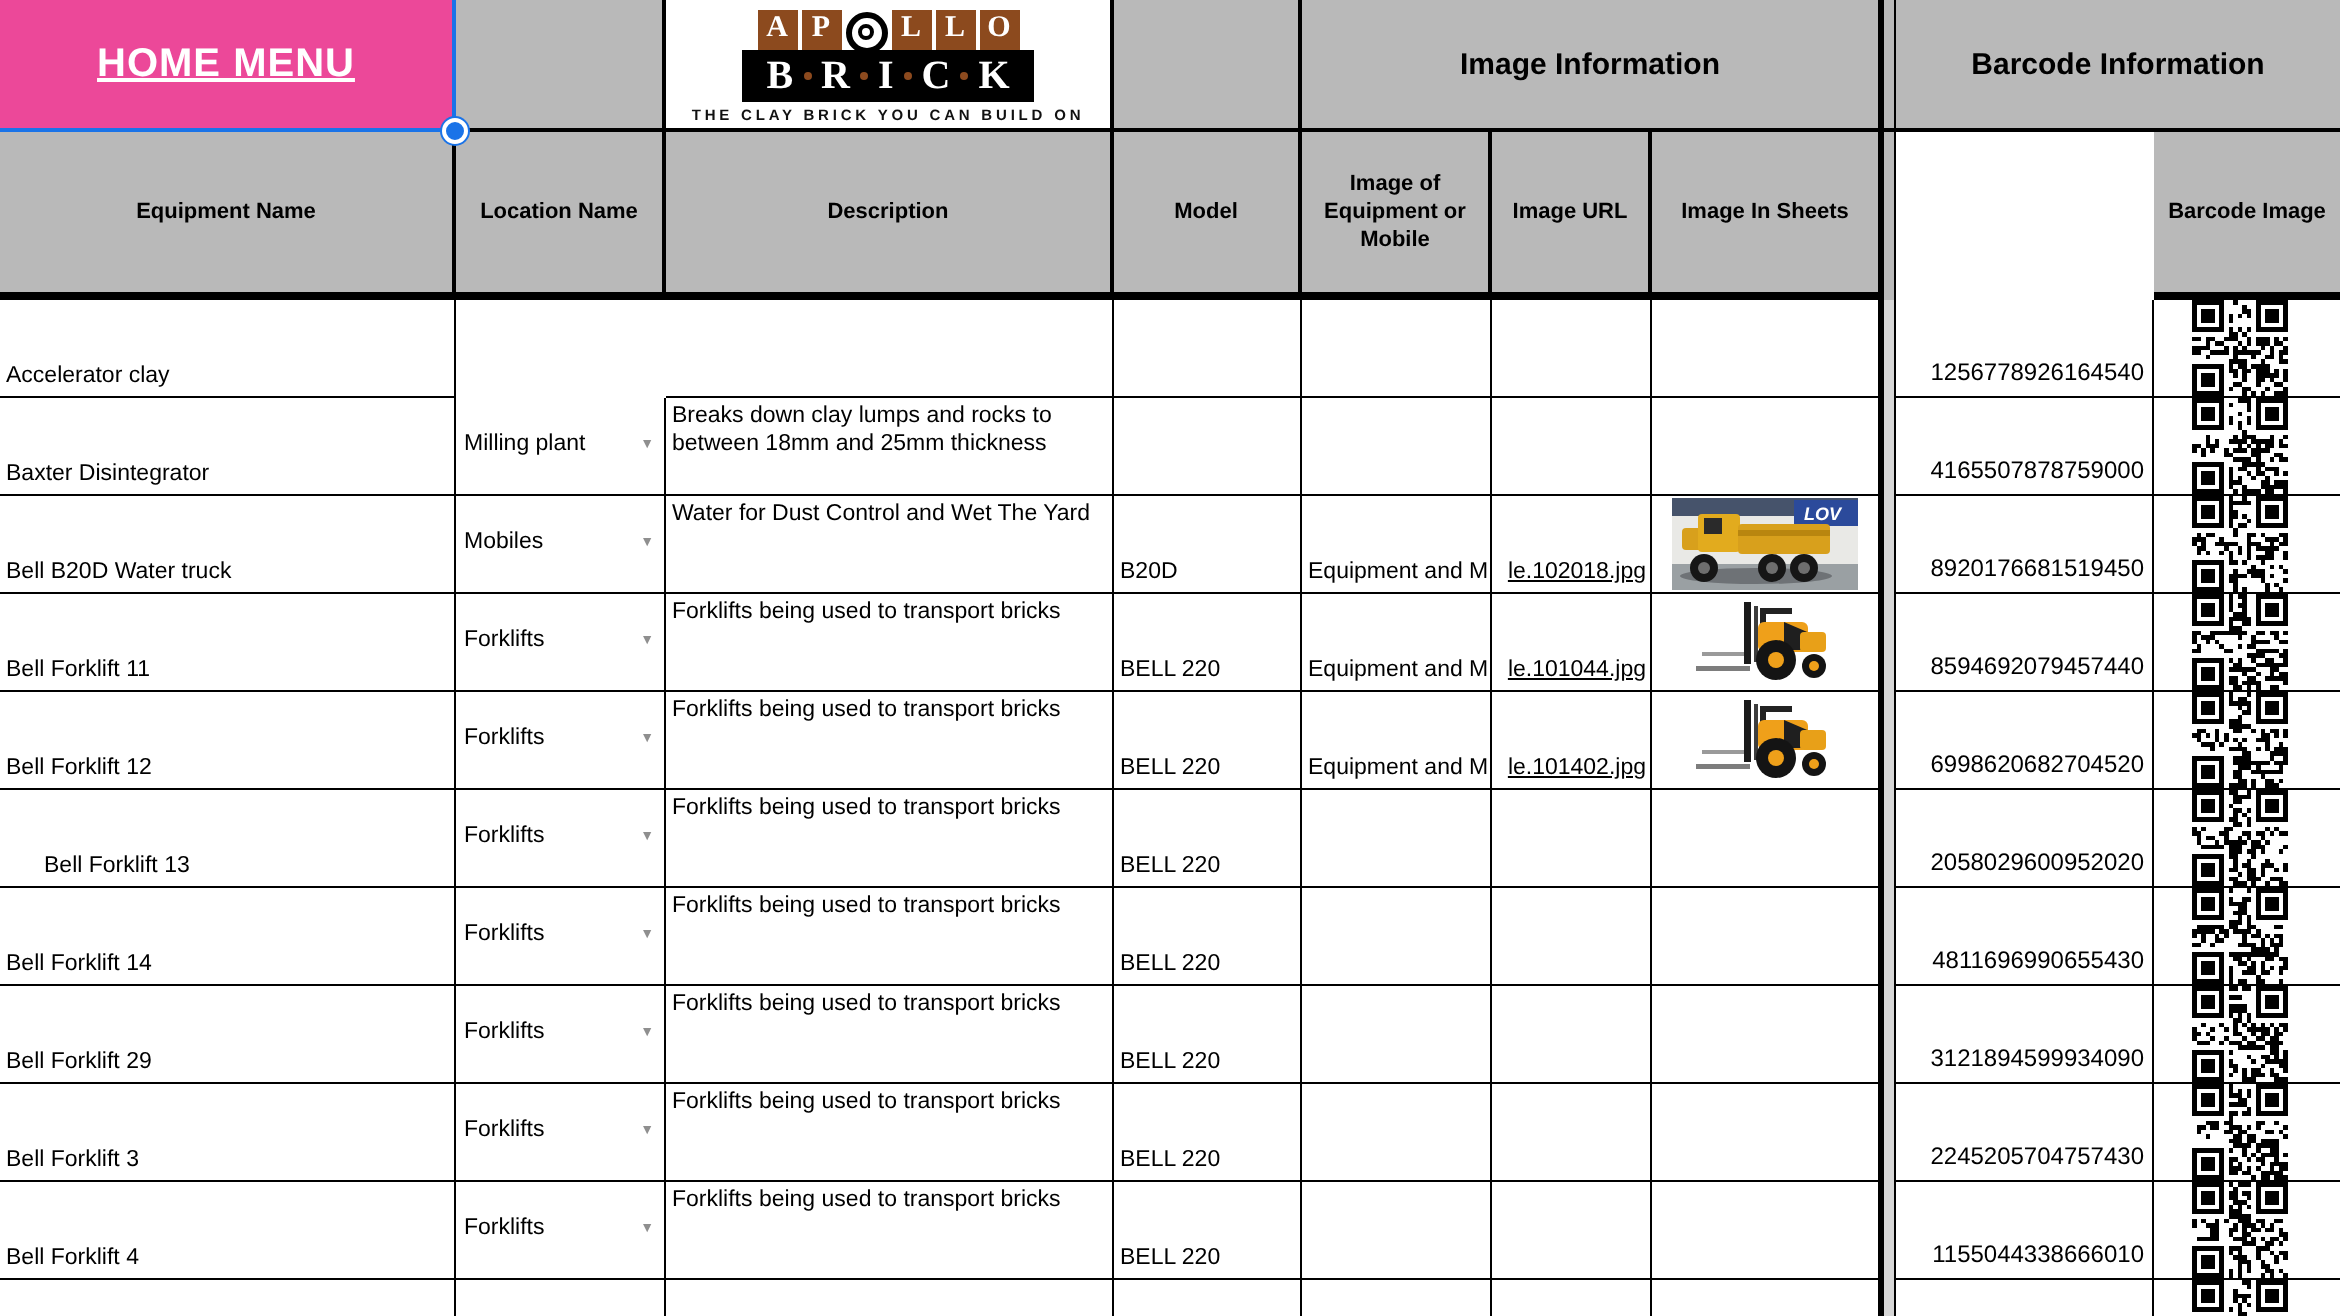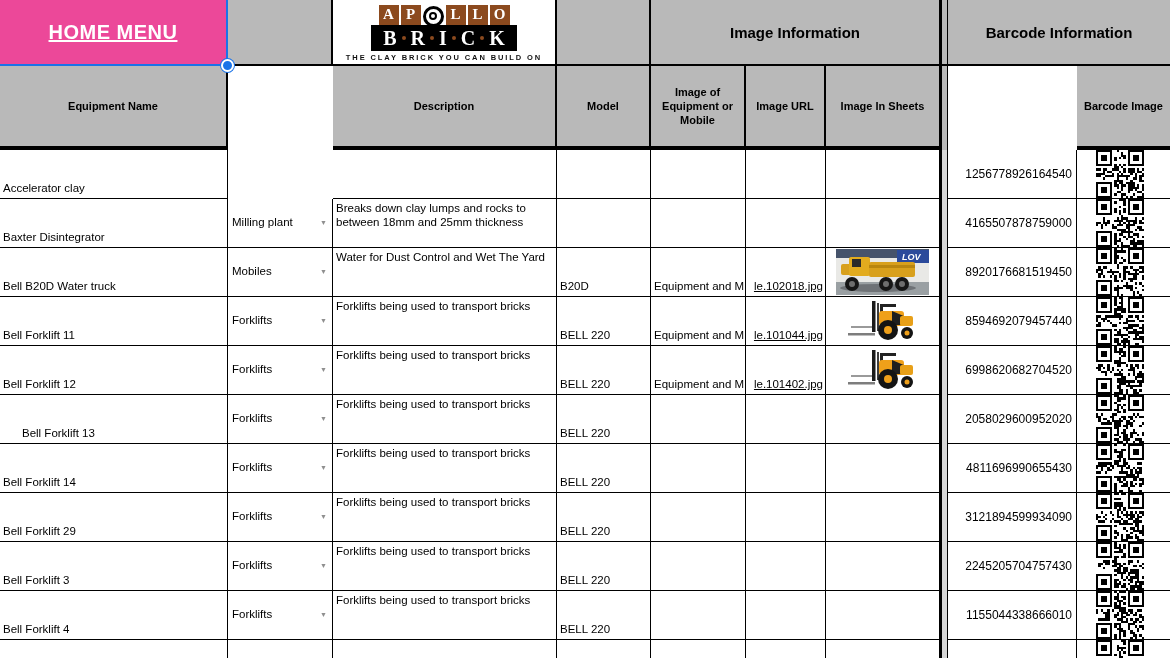--- a/index.html
+++ b/index.html
@@ -36,21 +36,21 @@
   .c-name{align-items:flex-end;padding:2px 3px 4px;}
   .c-loc{align-items:center;padding:2px 16px 2px 4px;line-height:1.2;}
   .loc-text{max-width:70px;}
   .dd{position:absolute;right:5px;top:50%;transform:translateY(-50%);font-size:7px;color:#8f8f8f;}
   .c-desc{align-items:flex-start;padding:2px 3px 4px;line-height:1.25;}
   .c-model{align-items:flex-end;padding:2px 3px 4px;}
   .c-io{align-items:flex-end;padding:2px 0 4px 3px;white-space:nowrap;}
   .c-url{align-items:flex-end;justify-content:flex-end;padding:2px 2px 4px 0;white-space:nowrap;}
   .c-url .lnk{text-decoration:underline;color:#000;}
   .c-img{align-items:center;justify-content:center;border-right-width:2px;padding:0;}
-  .c-num{align-items:flex-end;justify-content:flex-end;padding:2px 4px 17px;font-size:12px;}
+  .c-num{align-items:flex-end;justify-content:flex-end;padding:2px 4px 5px;font-size:12px;}
   .c-qr{align-items:flex-start;padding:0 0 0 19px;}
   .qr{display:block;}
   
   .sel-bottom{position:absolute;left:0;top:64px;width:229px;height:2px;background:#1a73e8;z-index:6;}
   .sel-right{position:absolute;left:226px;top:0;width:2px;height:66px;background:#1a73e8;z-index:6;}
   .sel-handle{position:absolute;left:221px;top:59px;width:9px;height:9px;border-radius:50%;background:#1a73e8;border:2px solid #fff;box-shadow:0 0 0 1px #1a73e8;z-index:7;}
 </style>
 </head>
 <body>
 
@@ -86,20 +86,23 @@
   <div class="bcell" style="grid-row:1;grid-column:5/8">
     <span class="section-label">Image Information</span>
   </div>
   <div class="gapb" style="grid-row:1;grid-column:8"></div>
   <div class="bcell" style="grid-row:1;grid-column:9/11;border-right:none">
     <span class="section-label">Barcode Information</span>
   </div>
 
   <div class="hcell" style="grid-row:2;grid-column:1">
       <span>Equipment Name</span>
+    </div>
+  <div class="hcell" style="grid-row:2;grid-column:2">
+      <span>Location Name</span>
     </div>
   <div class="hcell" style="grid-row:2;grid-column:3">
       <span>Description</span>
     </div>
   <div class="hcell" style="grid-row:2;grid-column:4">
       <span>Model</span>
     </div>
   <div class="hcell" style="grid-row:2;grid-column:5">
       <span>Image of Equipment or Mobile</span>
     </div>

